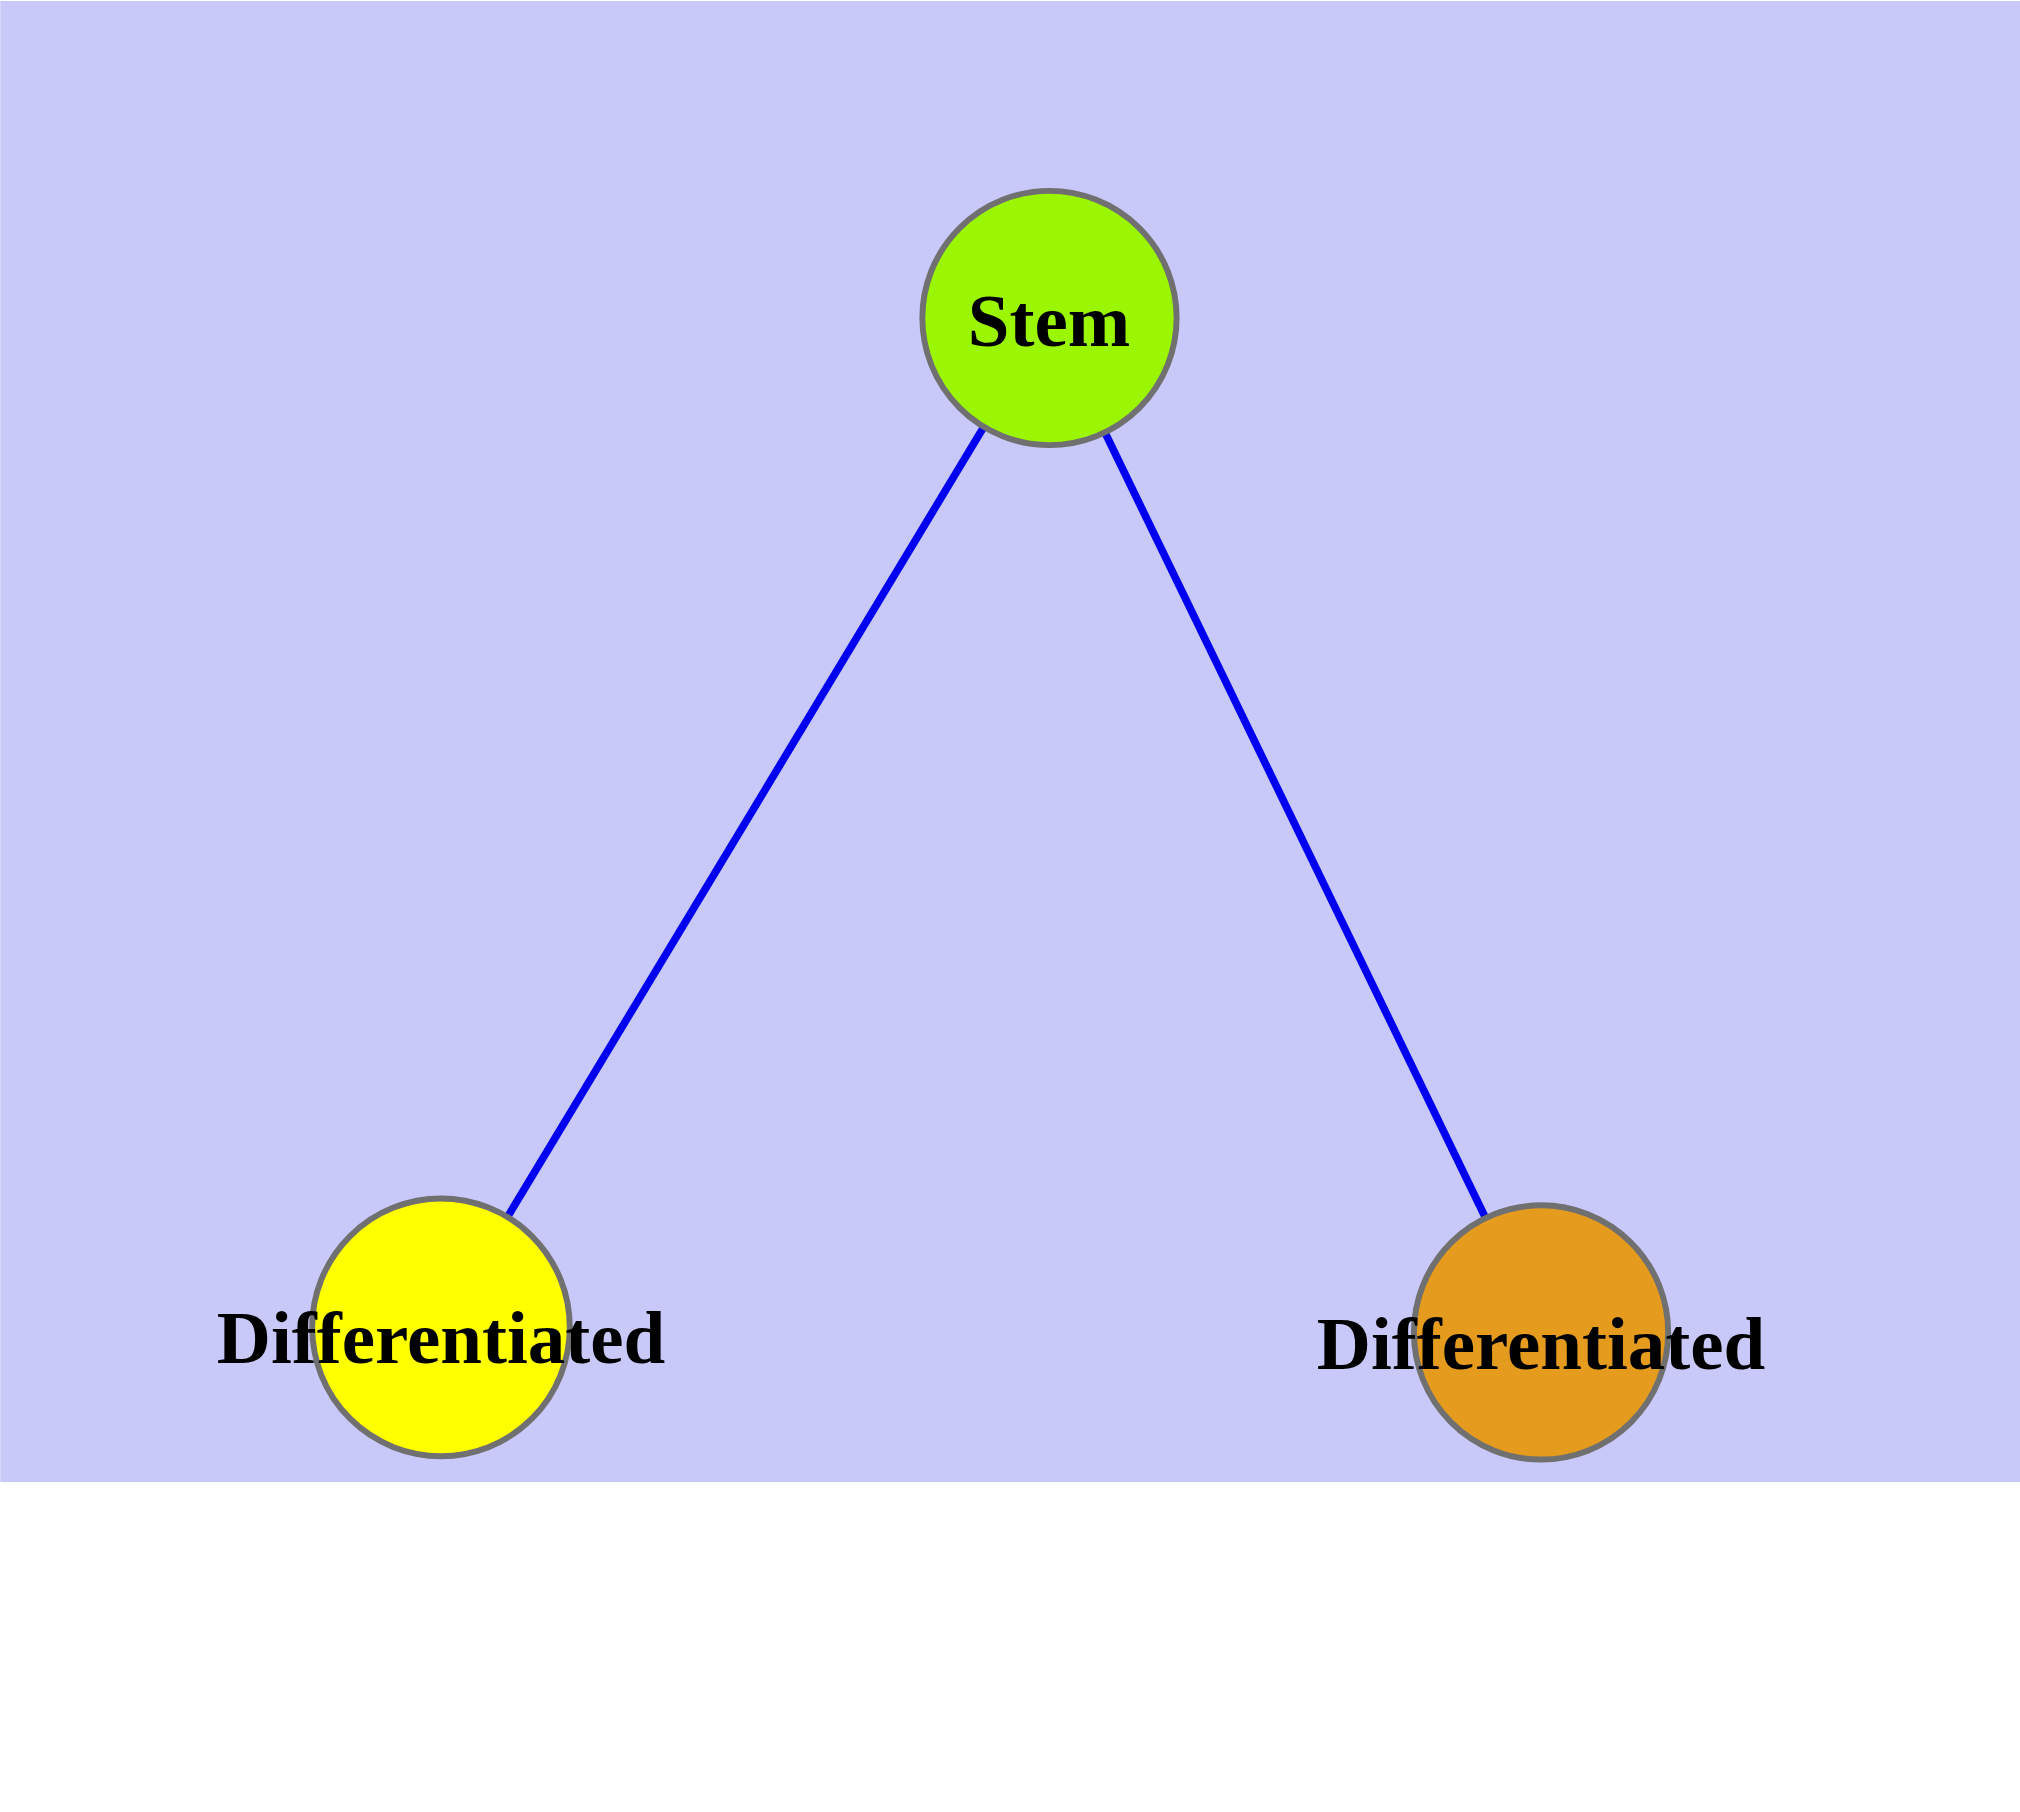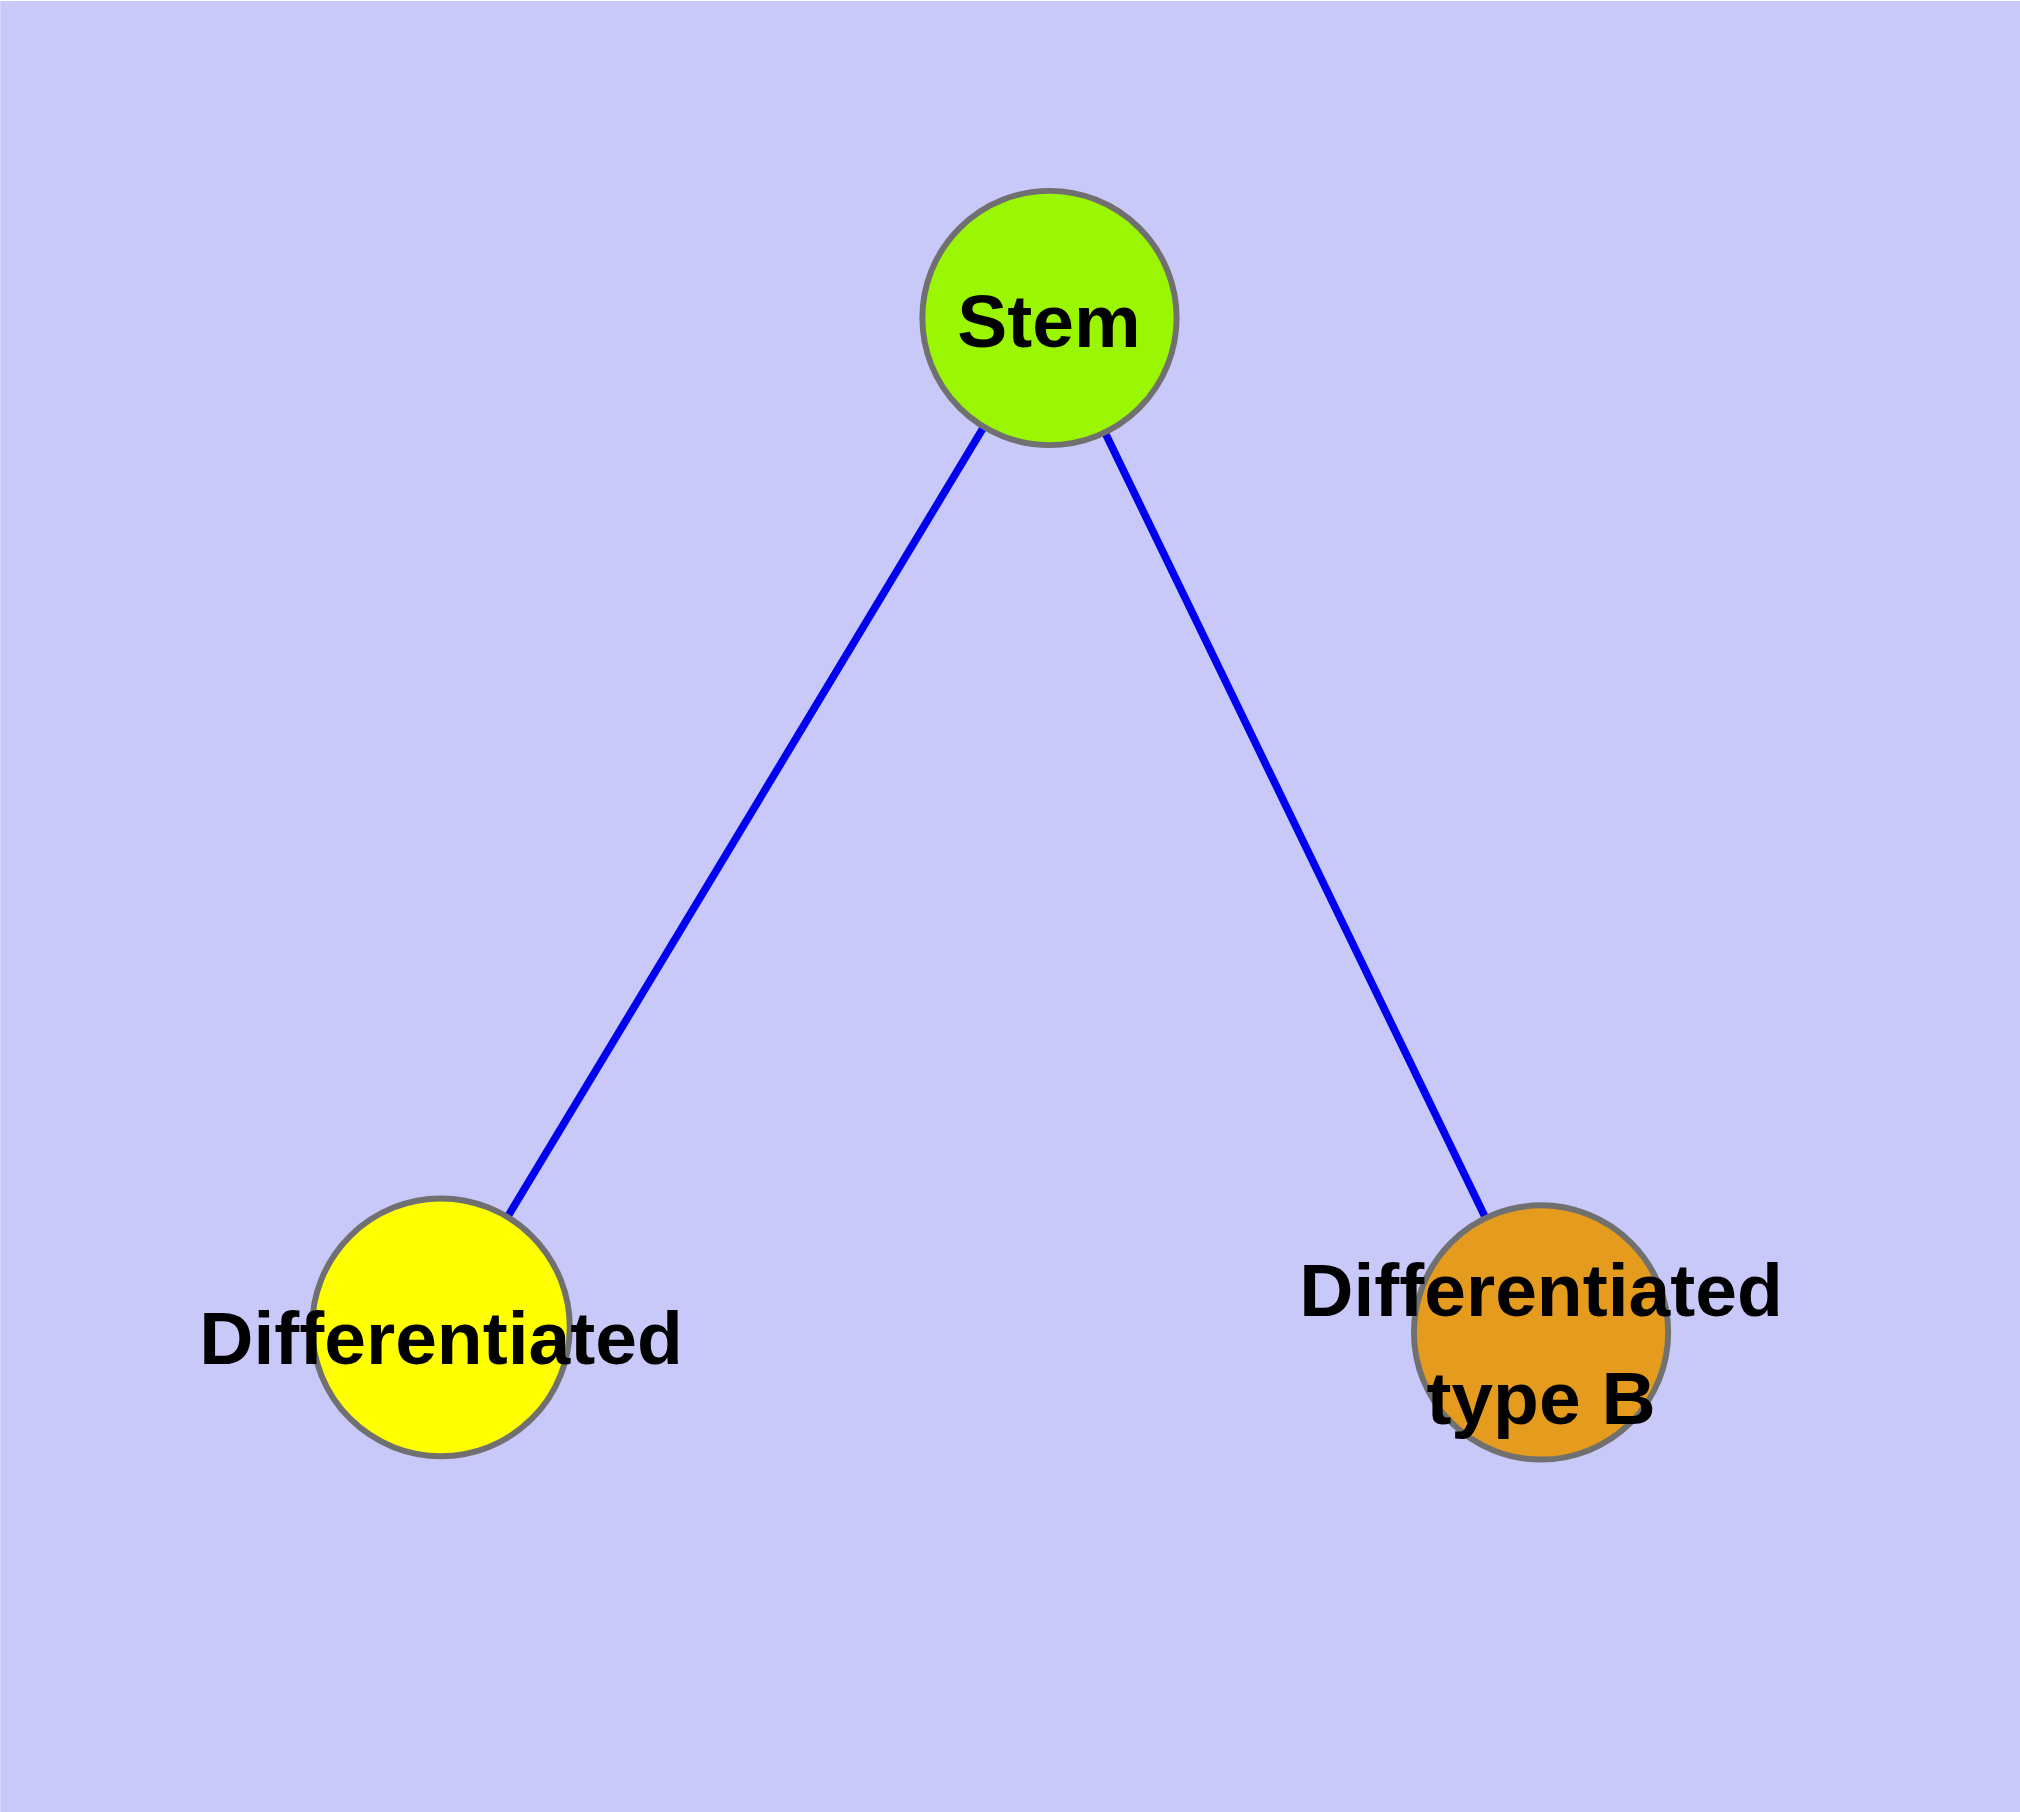--- a/index.html
+++ b/index.html
@@ -3,25 +3,25 @@
 <meta charset="utf-8">
 <style>
   html, body {
     margin: 0;
     padding: 0;
     background: #ffffff;
   }
   .canvas {
     position: relative;
     width: 2021px;
-    height: 1812px;
+    height: 1482px;
     overflow: hidden;
     border-top: 1.7px solid #ffffff;
     box-sizing: border-box;
-    font-family: Liberation Sans, sans-serif;
+    font-family: Liberation Serif, serif;
   }
   .canvas svg {
     position: absolute;
     left: 0;
     top: 0;
   }
   .labels {
     position: absolute;
     left: 0;
     top: 0;
@@ -68,18 +68,17 @@
     <div class="node-label" style="left:1049px; top:320px;">
       <span class="line">Stem</span>
     </div>
 
     <div class="node-label" style="left:441px; top:1337px;">
       <span class="line">Differentiated</span>
     </div>
 
     <div class="node-label" style="left:1541px; top:1343px;">
       <span class="line">Differentiated</span>
-      <span class="line">type B</span>
     </div>
 
   </div>
 </div>
 
 
 </body></html>

